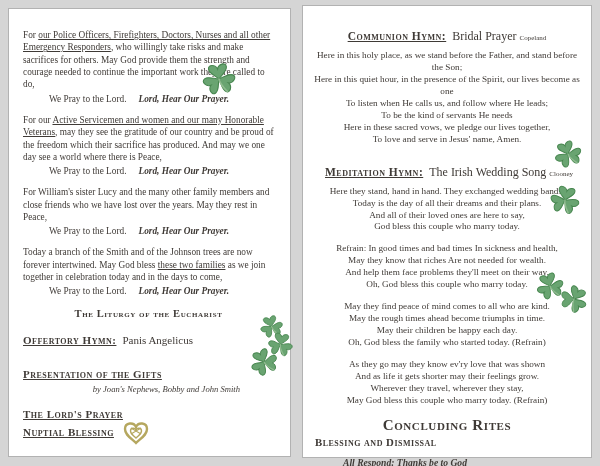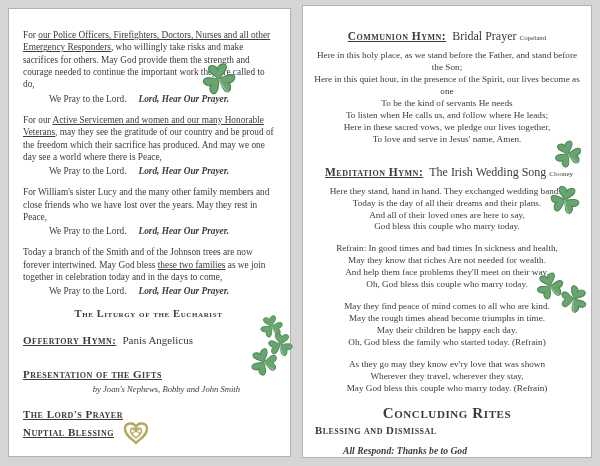--- a/index.html
+++ b/index.html
@@ -122,22 +122,22 @@
 </div>
 
 <div class="page" id="right-page">
 
   <div class="hymn-head">
     <span class="hh">Communion Hymn:</span><span class="ht">Bridal Prayer</span><span class="hc">Copeland</span>
   </div>
   <div class="stanza">
     <div class="vline">Here in this holy place, as we stand before the Father, and stand before the Son;</div>
     <div class="vline">Here in this quiet hour, in the presence of the Spirit, our lives become as one</div>
+    <div class="vline">To listen when He calls us, and follow where He leads;</div>
     <div class="vline">To be the kind of servants He needs</div>
-    <div class="vline">To listen when He calls us, and follow where He leads;</div>
     <div class="vline">Here in these sacred vows, we pledge our lives together,</div>
     <div class="vline">To love and serve in Jesus' name, Amen.</div>
   </div>
 
   <div class="hymn-head2">
     <span class="hh">Meditation Hymn:</span><span class="ht">The Irish Wedding Song</span><span class="hc">Clooney</span>
   </div>
 
   <div class="stanza">
     <div class="vline">Here they stand, hand in hand. They exchanged wedding bands.</div>
@@ -152,20 +152,21 @@
     <div class="vline">Oh, God bless this couple who marry today.</div>
   </div>
   <div class="stanza">
     <div class="vline">May they find peace of mind comes to all who are kind.</div>
     <div class="vline">May the rough times ahead become triumphs in time.</div>
     <div class="vline">May their children be happy each day.</div>
     <div class="vline">Oh, God bless the family who started today. (Refrain)</div>
   </div>
   <div class="stanza">
     <div class="vline">As they go may they know ev'ry love that was shown</div>
+    <div class="vline">And as life it gets shorter may their feelings grow.</div>
     <div class="vline">Wherever they travel, wherever they stay,</div>
     <div class="vline">May God bless this couple who marry today. (Refrain)</div>
   </div>
 
   <div class="c-title">Concluding Rites</div>
   <div class="c-head">Blessing and Dismissal</div>
   <div class="c-resp">All Respond: Thanks be to God</div>
 
   <svg class="fico sham" style="left:250px;top:133px;transform:rotate(-20deg);" width="30" height="30">
       <use href="#shamrock"></use>

